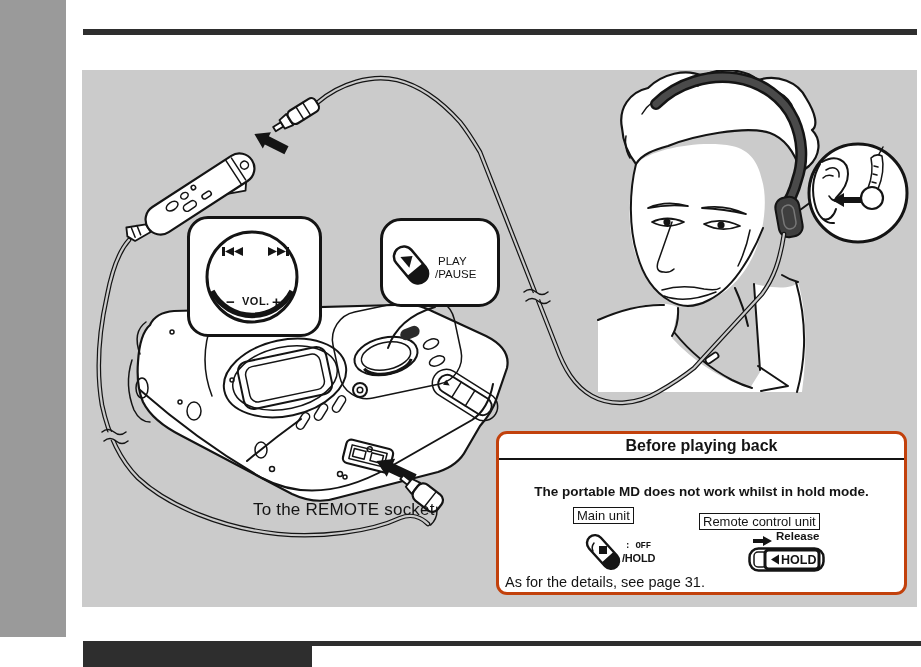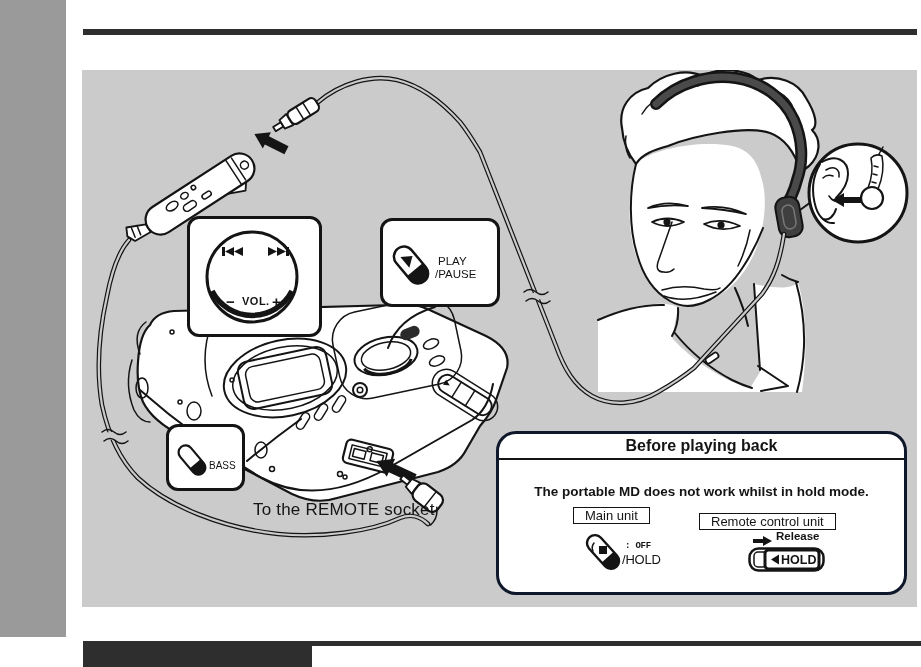--- a/index.html
+++ b/index.html
@@ -16,39 +16,39 @@
   .ln{stroke:#141414;fill:none;stroke-width:2;stroke-linecap:round;stroke-linejoin:round;}
   .ln15{stroke:#141414;fill:none;stroke-width:1.5;stroke-linecap:round;stroke-linejoin:round;}
   .fw{fill:#fff;stroke:#141414;stroke-width:2.2;stroke-linejoin:round;}
   .fw18{fill:#fff;stroke:#141414;stroke-width:1.8;stroke-linejoin:round;}
   .fd{fill:#141414;stroke:none;}
   .cable-o{stroke:#141414;stroke-width:4.6;fill:none;stroke-linecap:round;}
   .cable-i{stroke:#cbcbcb;stroke-width:2.2;fill:none;stroke-linecap:round;}
   .gap{stroke:#cbcbcb;stroke-width:8;fill:none;stroke-linecap:round;}
   svg text{font-family:"Liberation Sans","DejaVu Sans",sans-serif;fill:#141414;}
 
-  .callout{position:absolute;background:#fff;border:3px solid #141414;border-radius:12px;}
+  .callout{position:absolute;background:#fff;border:3px solid #141414;border-radius:21px;}
   .vol{left:105px;top:146px;width:129px;height:115px;}
   .pp{left:298px;top:148px;width:114px;height:83px;}
   .bass{left:84px;top:354px;width:73px;height:61px;}
   .note{position:absolute;left:125px;top:430px;font-size:17px;letter-spacing:.2px;margin-left:46px;}
 
   .infobox{position:absolute;left:414px;top:361px;width:405px;height:158px;background:#fff;
-           border:3px solid #0f172a;border-radius:20px;}
+           border:3px solid #c2410c;border-radius:11px;}
   .ib-title{position:absolute;top:3px;left:0;right:0;text-align:center;font-size:16px;font-weight:700;}
   .ib-sep{position:absolute;top:24px;left:0;right:0;height:2.2px;background:#141414;}
   .ib-l1{position:absolute;top:32px;left:0;right:0;text-align:center;font-size:13px;font-weight:700;}
   .ib-l2{position:absolute;top:50px;left:0;right:0;text-align:center;font-size:13.5px;font-weight:700;}
   .ib-label{position:absolute;border:1.6px solid #141414;font-size:13px;line-height:15px;
-            padding:0 11px;background:#fff;white-space:nowrap;}
+            padding:0 3px;background:#fff;white-space:nowrap;}
   .ib-main{left:74px;top:73px;}
   .ib-remote{left:200px;top:79px;}
   .ib-switch{position:absolute;left:84px;top:95px;}
   .ib-off{position:absolute;left:126px;top:107px;font-size:9px;font-weight:700;letter-spacing:-.2px;font-family:Liberation Mono, monospace;}
-  .ib-holdlbl{position:absolute;left:123px;top:118px;font-size:13px;font-weight:400;letter-spacing:-.2px;}
+  .ib-holdlbl{position:absolute;left:123px;top:118px;font-size:11px;font-weight:700;letter-spacing:-.2px;}
   .ib-relarrow{position:absolute;left:254px;top:101px;}
   .ib-release{position:absolute;left:277px;top:96px;font-size:11.5px;font-weight:700;}
   .ib-slider{position:absolute;left:249px;top:113px;}
   .ib-footer{position:absolute;left:6px;top:140px;font-size:14.5px;}
 </style>
 </head>
 <body>
 
 <div class="page">
   <div class="edge-bar"></div>
@@ -243,29 +243,20 @@
         <g transform="translate(28,44) rotate(-40)">
           <rect x="-10" y="-21" width="20" height="42" rx="10" fill="#fff" stroke="#141414" stroke-width="2.5"></rect>
           <path d="M-10,11 A10,10 0 0 0 10,11 L10,6 L-10,6 Z" class="fd"></path>
           <polygon points="-3,-13 7,-6 -3,1" class="fd"></polygon>
         </g>
         <text x="55" y="44" font-size="11.5">PLAY</text>
         <text x="52" y="57" font-size="11.5">/PAUSE</text>
       </svg>
     </div>
 
-    <div class="callout bass">
-      <svg width="73" height="61" viewBox="0 0 73 61">
-        <g transform="translate(23,33) rotate(-40)">
-          <rect x="-7" y="-17" width="14" height="34" rx="7" fill="#fff" stroke="#141414" stroke-width="2.2"></rect>
-          <path d="M-7,10 A7,7 0 0 0 7,10 L7,5 L-7,5 Z" class="fd"></path>
-        </g>
-        <text x="40" y="42" font-size="10">BASS</text>
-      </svg>
-    </div>
 
     <div class="note">To the REMOTE socket</div>
 
     <div class="infobox">
       <div class="ib-title">Before playing back</div>
       <div class="ib-sep"></div>
       <div class="ib-l2">The portable MD does not work whilst in hold mode.</div>
       <div class="ib-label ib-main">Main unit</div>
       <div class="ib-label ib-remote">Remote control unit</div>
 
@@ -286,18 +277,19 @@
       <div class="ib-release">Release</div>
 
       <svg class="ib-slider" width="78" height="26" viewBox="0 0 78 26">
         <rect x="1.5" y="1.5" width="74" height="22" rx="9" fill="#fff" stroke="#141414" stroke-width="2.5"></rect>
         <rect x="6" y="5" width="13" height="15" rx="4" fill="#fff" stroke="#141414" stroke-width="1.5"></rect>
         <rect x="17" y="3" width="54" height="19" rx="3.5" fill="#fff" stroke="#141414" stroke-width="3"></rect>
         <polygon points="23,12.5 31,7.5 31,17.5" class="fd"></polygon>
         <text x="33" y="17" font-size="12.5" font-weight="700">HOLD</text>
       </svg>
 
+      <div class="ib-footer">As for the details, see page 31.</div>
     </div>
   </div>
 
   <div class="bottom-rule"></div>
   <div class="bottom-block"></div>
 </div>
 
 </body></html>

